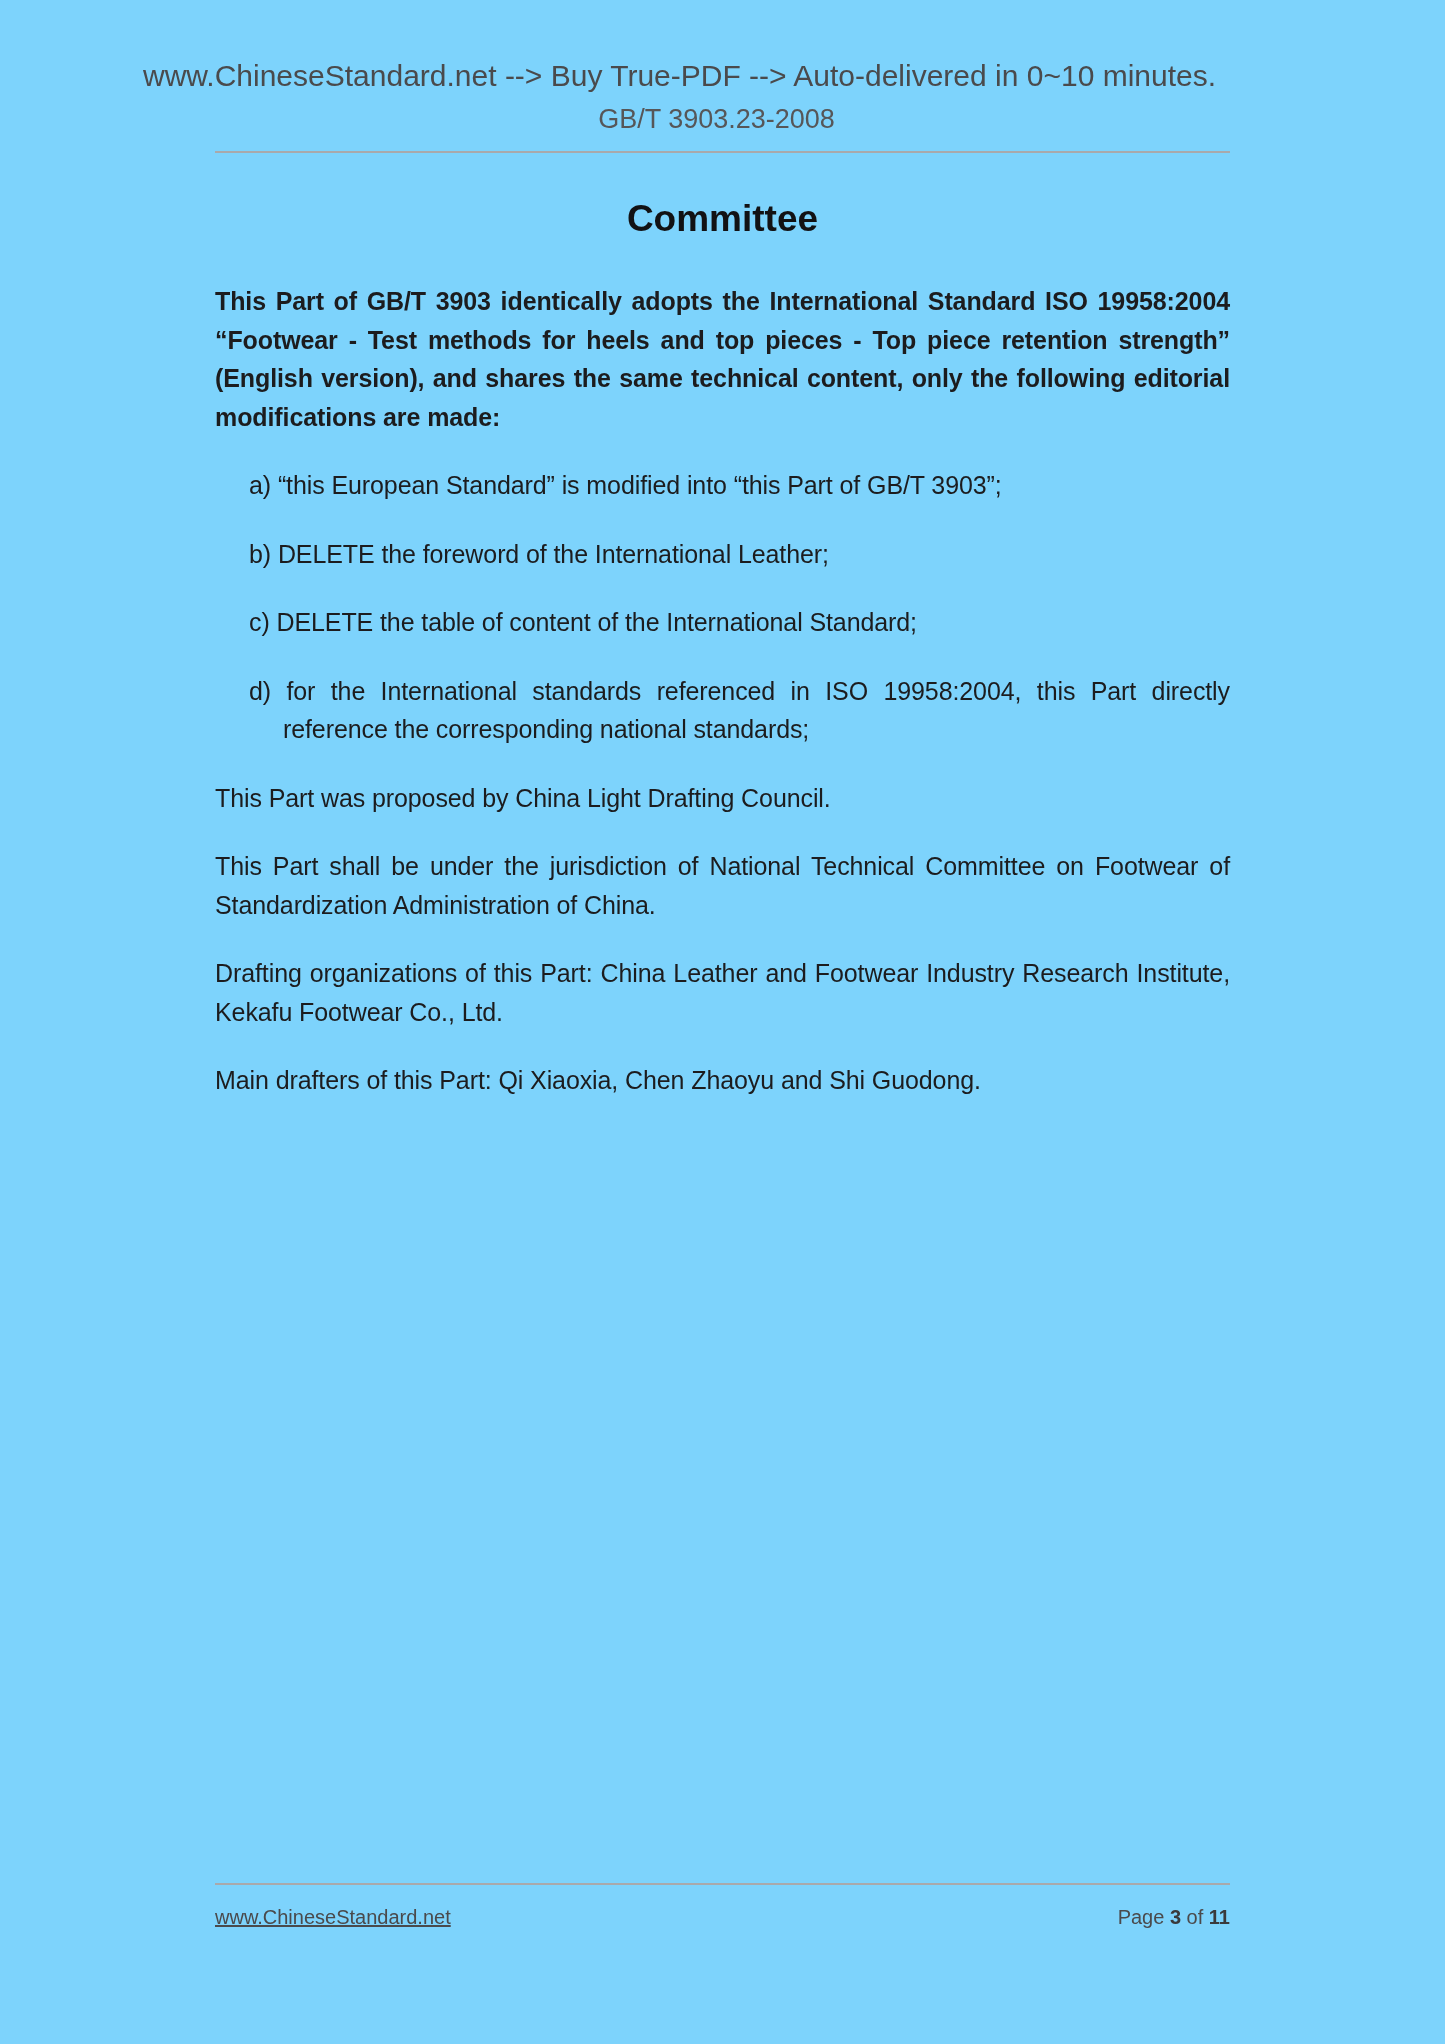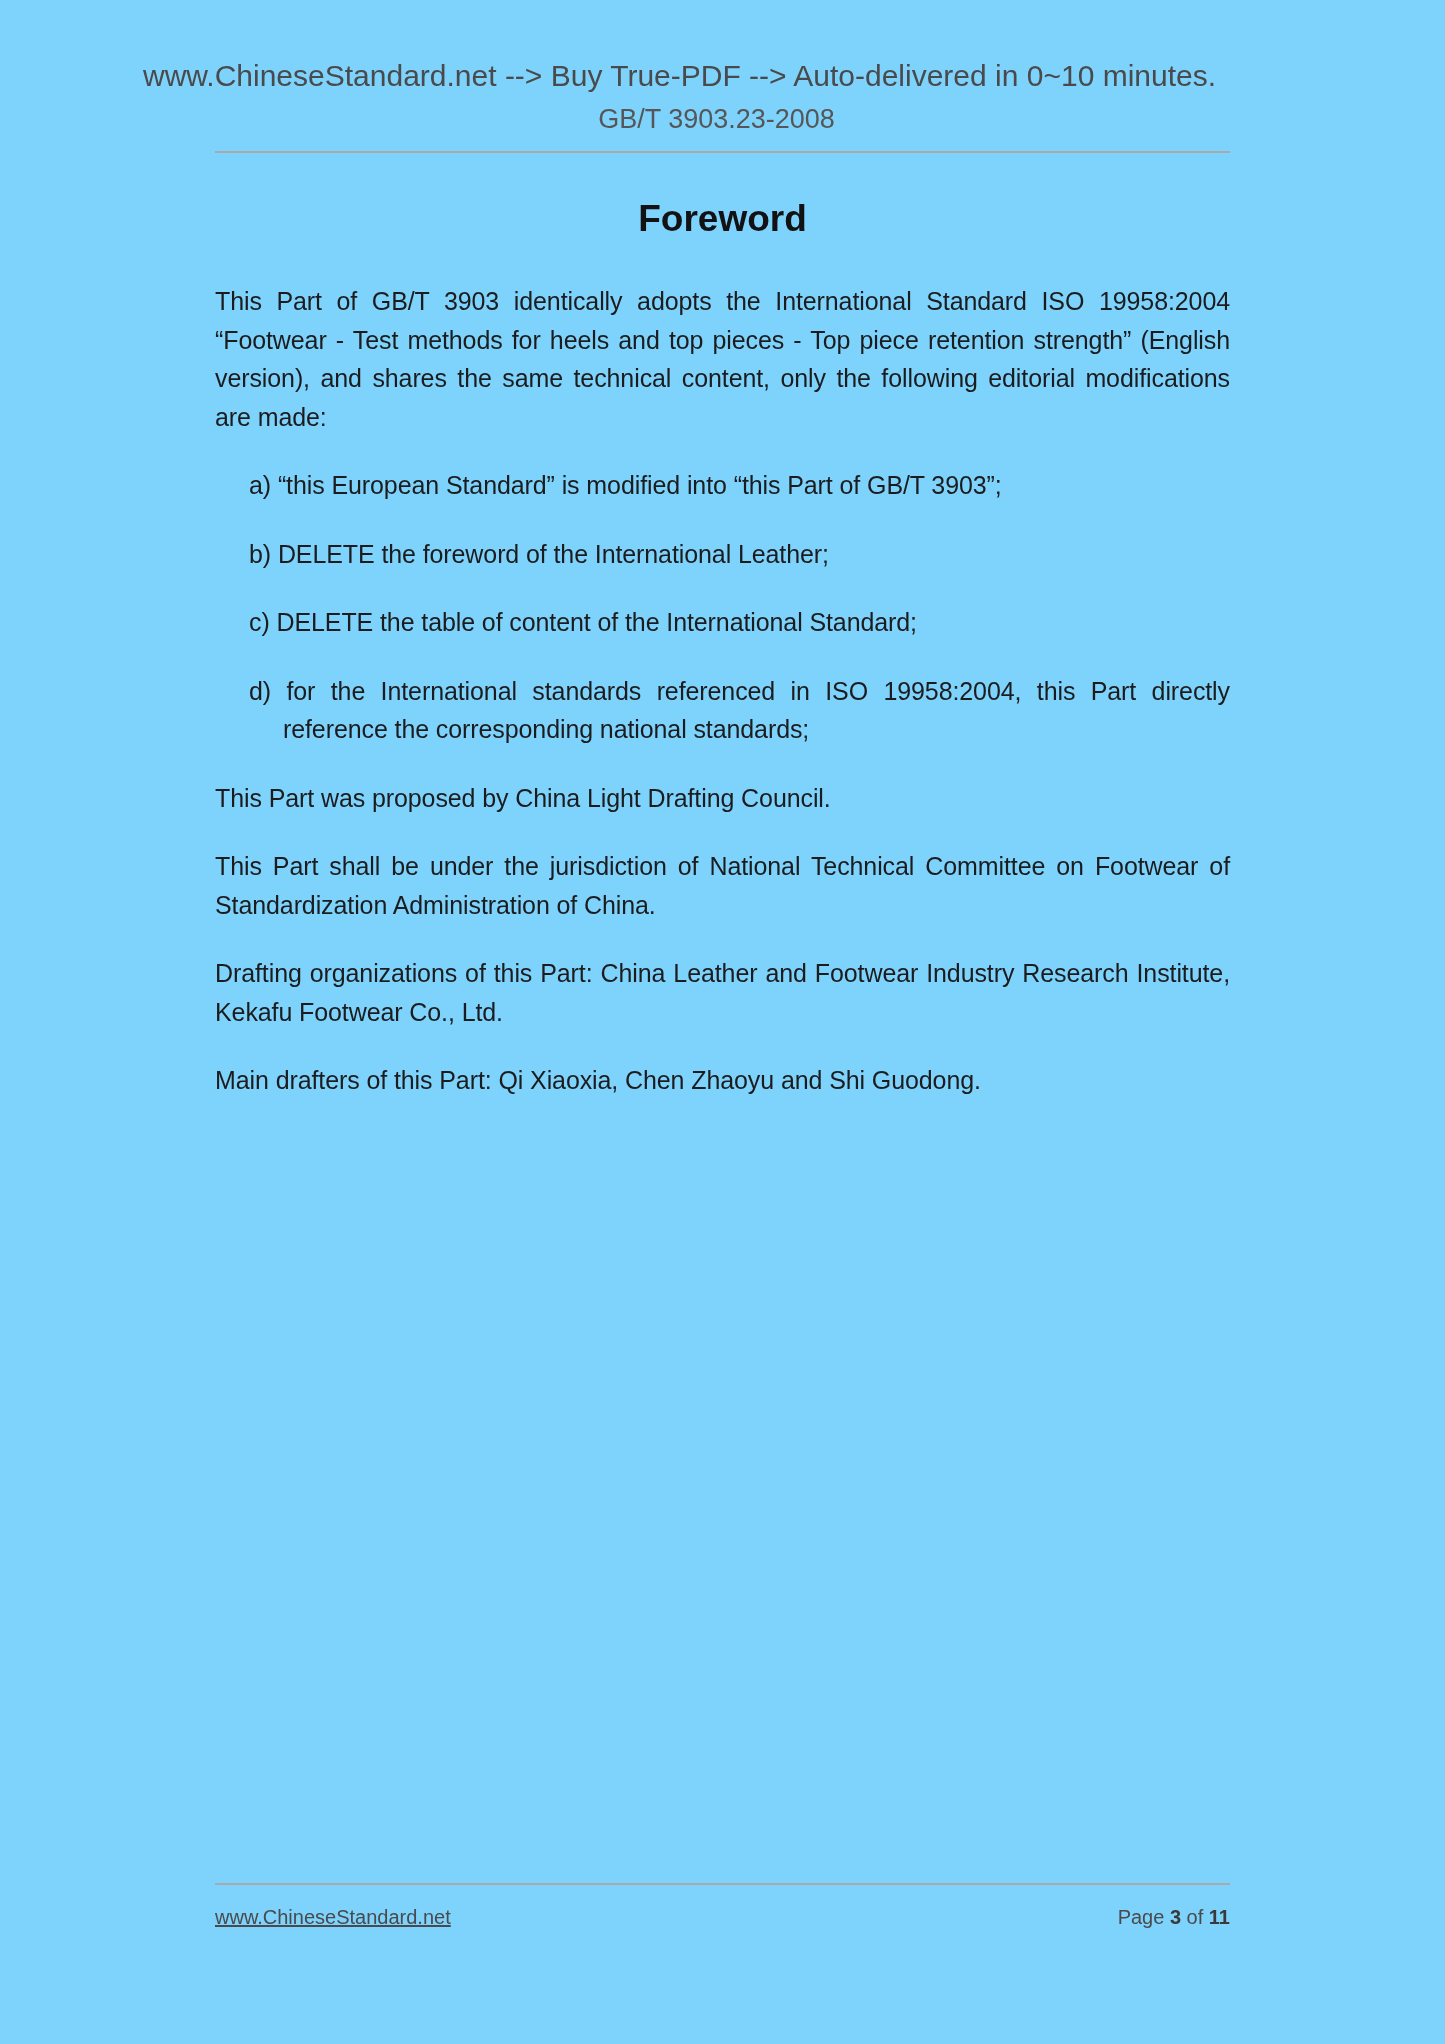--- a/index.html
+++ b/index.html
@@ -61,20 +61,21 @@
     font-weight: bold;
     color: #121214;
     letter-spacing: 0;
   }
   .content p {
     margin: 30px 0;
     text-align: justify;
   }
   .content p.first {
     margin-top: 0;
+    font-weight: bold;
   }
   .li {
     margin: 30px 0 30px 34px;
     padding-left: 34px;
     text-indent: -34px;
     text-align: justify;
   }
   .footer-row {
     position: absolute;
     left: 215px;
@@ -103,21 +104,21 @@
 <div class="page">
 
   <div class="promo">www.ChineseStandard.net --&gt; Buy True-PDF --&gt; Auto-delivered in 0~10 minutes.</div>
 
   <div class="docnum">GB/T 3903.23-2008</div>
 
   <div class="rule rule-top"></div>
 
   <div class="content">
 
-    <h1>Foreword</h1>
+    <h1>Committee</h1>
 
     <p class="first">This Part of GB/T 3903 identically adopts the International Standard ISO 19958:2004 “Footwear - Test methods for heels and top pieces - Top piece retention strength” (English version), and shares the same technical content, only the following editorial modifications are made:</p>
 
     <div>
       <div class="li">
         <span>a)</span>
         <span>“this European Standard” is modified into “this Part of GB/T 3903”;</span>
       </div>
       <div class="li">
         <span>b)</span>

